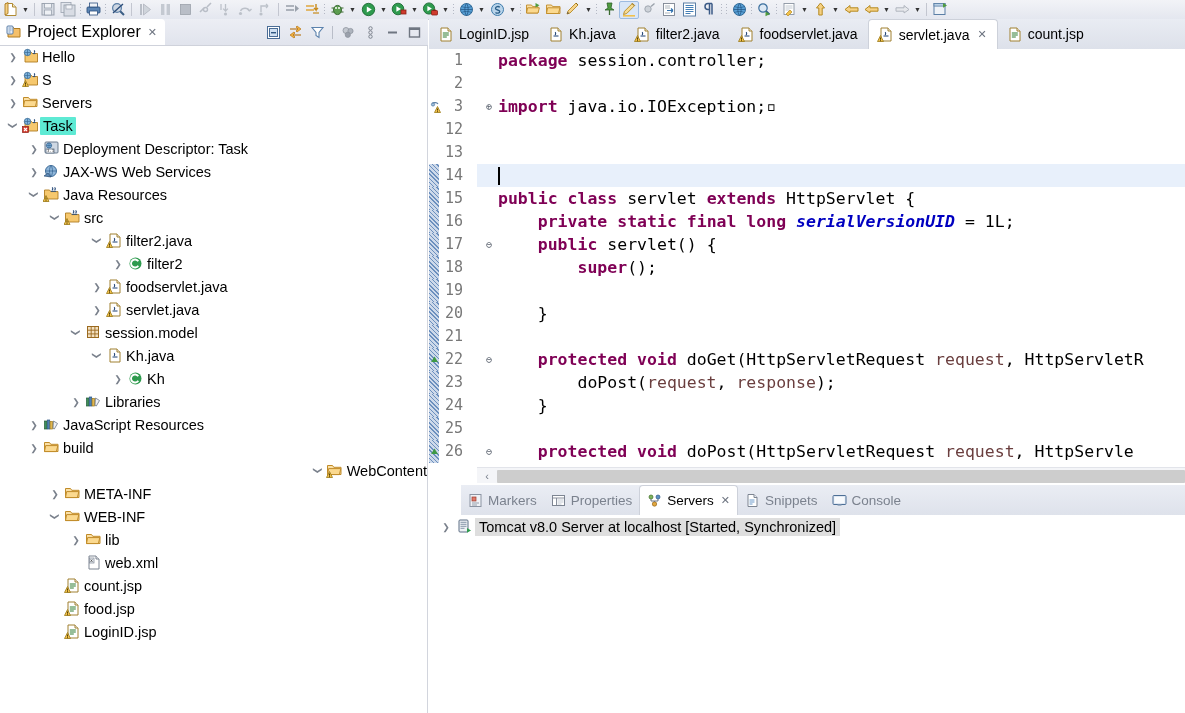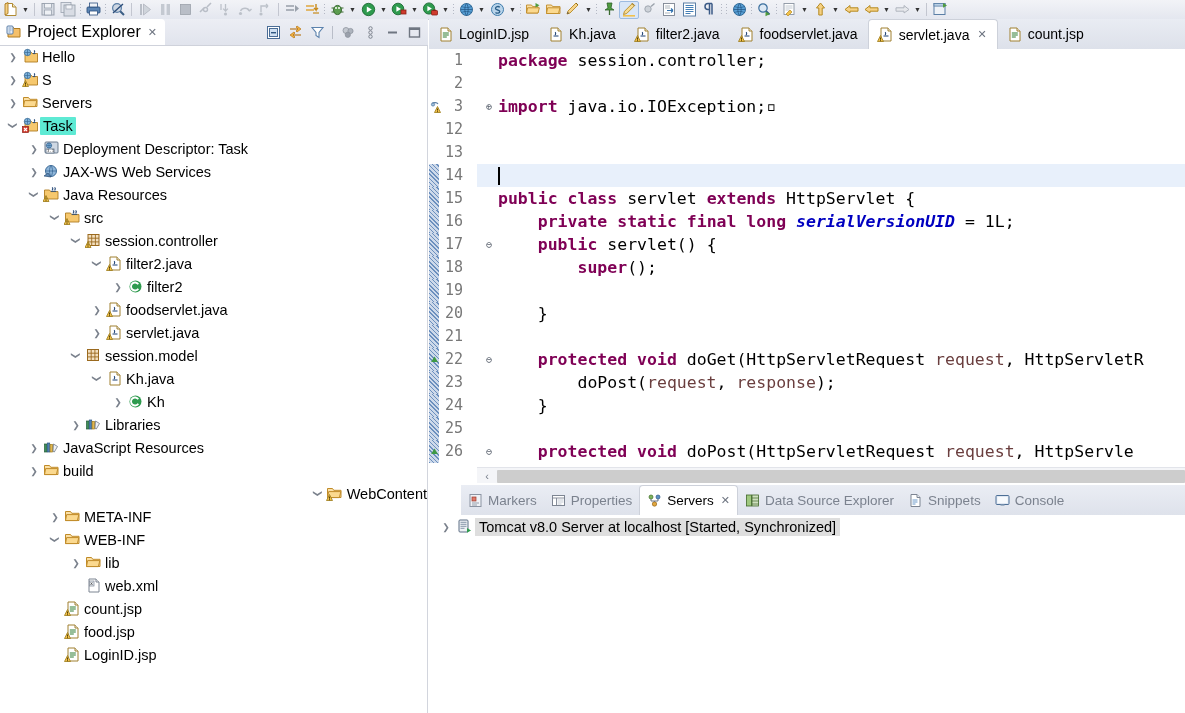--- a/index.html
+++ b/index.html
@@ -582,35 +582,20 @@
               <path d="M7.8 5.3h5.4" stroke="#2b4d7a" stroke-width="1"></path>
               <g transform="translate(-.5,6)">
                 <path d="M0.5 9.5l3-6 3 6z" fill="#f2c14b" stroke="#9a7a18" stroke-width=".8"></path>
                 <rect x="3" y="5.5" width="1" height="2.2" fill="#5a4408"></rect>
                 <rect x="3" y="8.2" width="1" height="1" fill="#5a4408"></rect>
               </g>
             </svg>
           </span>
           <span class="lbl">src</span>
         </div>
-        <div class="row" style="padding-left: 69px;">
-          <span class="tw" style="transform: rotate(90deg);">❯</span>
-          <span class="ic">
-            <svg width="17" height="17" viewBox="0 0 17 17">
-              <rect x="3" y="2.5" width="11" height="11" fill="#f3e0c0" stroke="#9b6a1f" stroke-width="1"></rect>
-              <path d="M3 6.2h11M3 9.9h11M6.7 2.5v11M10.4 2.5v11" stroke="#9b6a1f" stroke-width=".9"></path>
-              <g transform="translate(-.5,6)">
-                <path d="M0.5 9.5l3-6 3 6z" fill="#f2c14b" stroke="#9a7a18" stroke-width=".8"></path>
-                <rect x="3" y="5.5" width="1" height="2.2" fill="#5a4408"></rect>
-                <rect x="3" y="8.2" width="1" height="1" fill="#5a4408"></rect>
-              </g>
-            </svg>
-          </span>
-          <span class="lbl">session.controller</span>
-        </div>
         <div class="row" style="padding-left: 90px;">
           <span class="tw" style="transform: rotate(90deg);">❯</span>
           <span class="ic">
             <svg width="17" height="17" viewBox="0 0 17 17">
               <path d="M4 2h7l3 3v10H4z" fill="#fff" stroke="#a08030" stroke-width="1"></path>
               <path d="M11 2v3h3" fill="#eee" stroke="#a08030" stroke-width="1"></path>
               <path d="M8 6.2c.9.5.9 2.2 0 2.8" stroke="#1b3f73" stroke-width="1.1" fill="none"></path>
               <path d="M6.5 10h5" stroke="#1b3f73" stroke-width="1"></path>
               <g transform="translate(0,6)">
                 <path d="M0.5 9.5l3-6 3 6z" fill="#f2c14b" stroke="#9a7a18" stroke-width=".8"></path>
@@ -973,30 +958,20 @@
               <circle cx="7.5" cy="11" r="2.2" fill="#e0a63e" stroke="#93661a" stroke-width=".7"></circle>
               <path d="M4 6v2h7V6M7.5 8v.8" stroke="#5c6878" stroke-width=".9" fill="none"></path>
             </svg>
           </span>
           <span class="tl">Servers</span>
           <span class="xclose">✕</span>
         </div>
         <div class="bt-tab">
           <span class="ic">
             <svg width="15" height="15" viewBox="0 0 15 15">
-              <rect x="1.5" y="2" width="5" height="11" fill="#9fc87f" stroke="#40682a" stroke-width=".8"></rect>
-              <rect x="7" y="2" width="6.5" height="11" fill="#cfe0c0" stroke="#40682a" stroke-width=".8"></rect>
-              <path d="M7 5h6.5M7 8h6.5M7 11h6.5" stroke="#40682a" stroke-width=".7"></path>
-            </svg>
-          </span>
-          <span class="tl">Data Source Explorer</span>
-        </div>
-        <div class="bt-tab">
-          <span class="ic">
-            <svg width="15" height="15" viewBox="0 0 15 15">
               <path d="M3 1.5h6l3 3v9H3z" fill="#fff" stroke="#7d8592" stroke-width="1"></path>
               <path d="M9 1.5v3h3" fill="#eaeef3" stroke="#7d8592" stroke-width="1"></path>
               <path d="M4.5 7h5M4.5 9h5M4.5 11h3" stroke="#5b8fc4" stroke-width=".9"></path>
             </svg>
           </span>
           <span class="tl">Snippets</span>
         </div>
         <div class="bt-tab">
           <span class="ic">
             <svg width="15" height="15" viewBox="0 0 15 15">

